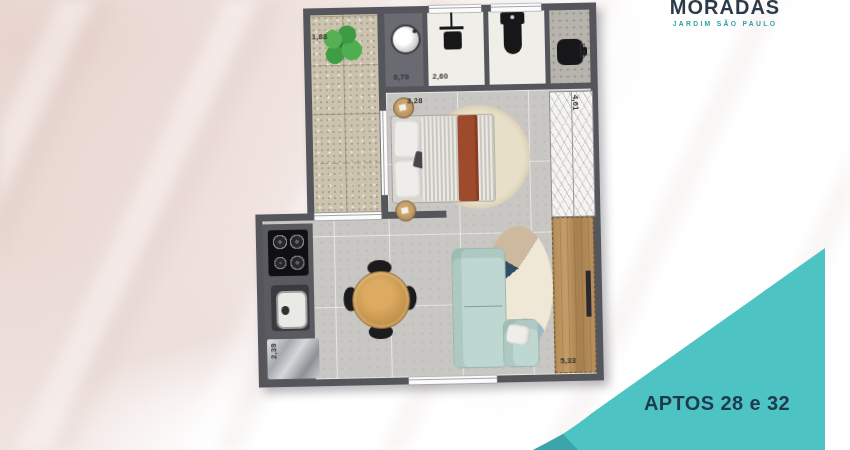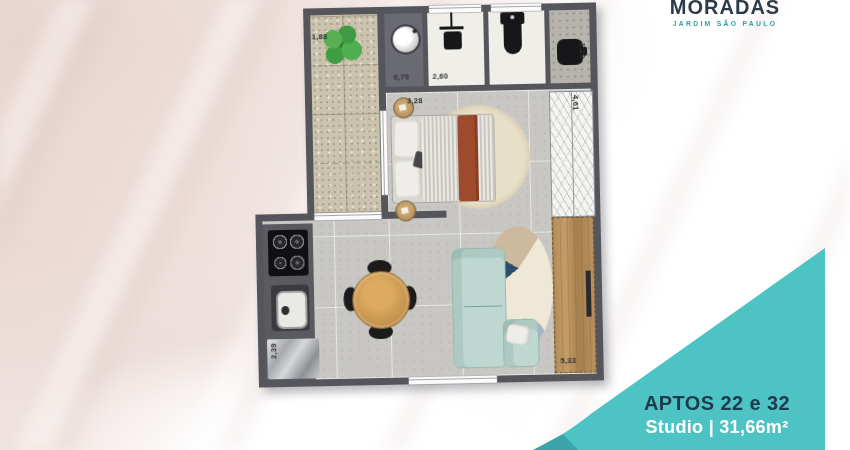--- a/index.html
+++ b/index.html
@@ -121,22 +121,21 @@
     <path d="M533,450 L563,434 L578,450 Z" fill="#379fa4" opacity="0.85"></path>
   </svg>
 
   <div class="brand">
     <div class="name">MORADAS</div>
     <div class="sub">JARDIM SÃO PAULO</div>
   </div>
 
 
   <div class="unit-info">
-    <div class="l1">APTOS 22 e 32</div>
-    <div class="l2">Studio | 31,66m²</div>
+    <div class="l1">APTOS 28 e 32</div>
   </div>
 
   <div class="plan">
 
     <div class="floor-tile" style="left:59px;top:7px;width:67px;height:198px;"></div>
     <div class="floor-dark" style="left:133px;top:7px;width:38px;height:73px;"></div>
     <div class="floor-white" style="left:176px;top:7px;width:56px;height:73px;"></div>
     <div class="floor-white" style="left:237px;top:7px;width:56px;height:73px;"></div>
     <div class="floor-gray" style="left:298px;top:7px;width:40px;height:73px;"></div>
     <div class="floor-concrete" style="left:133px;top:80px;width:205px;height:291px;"></div>

